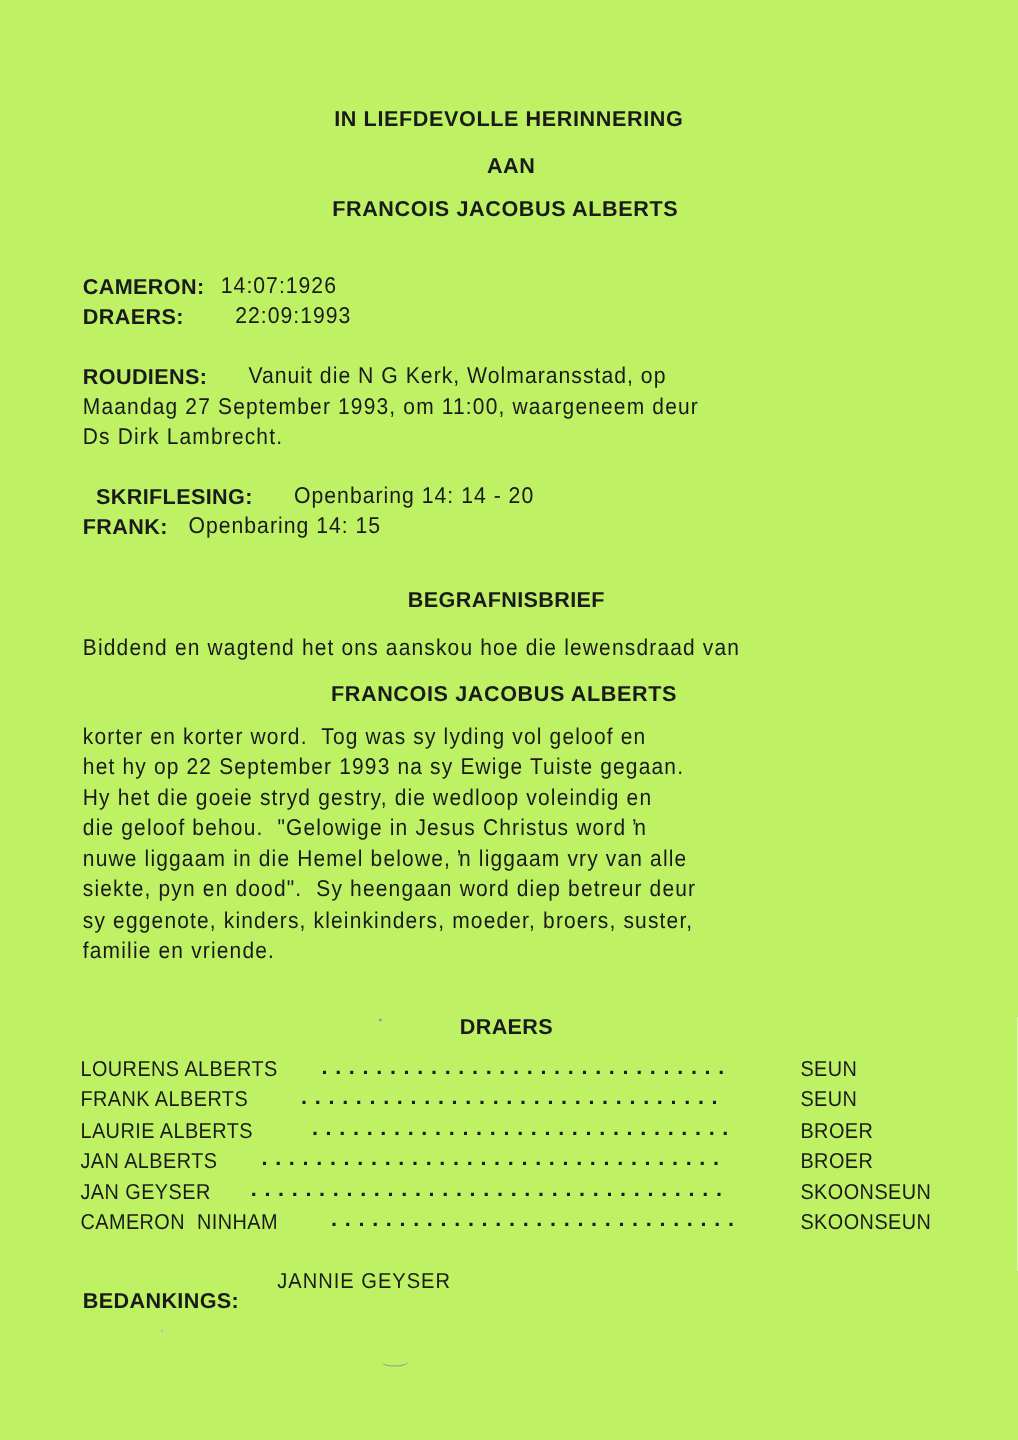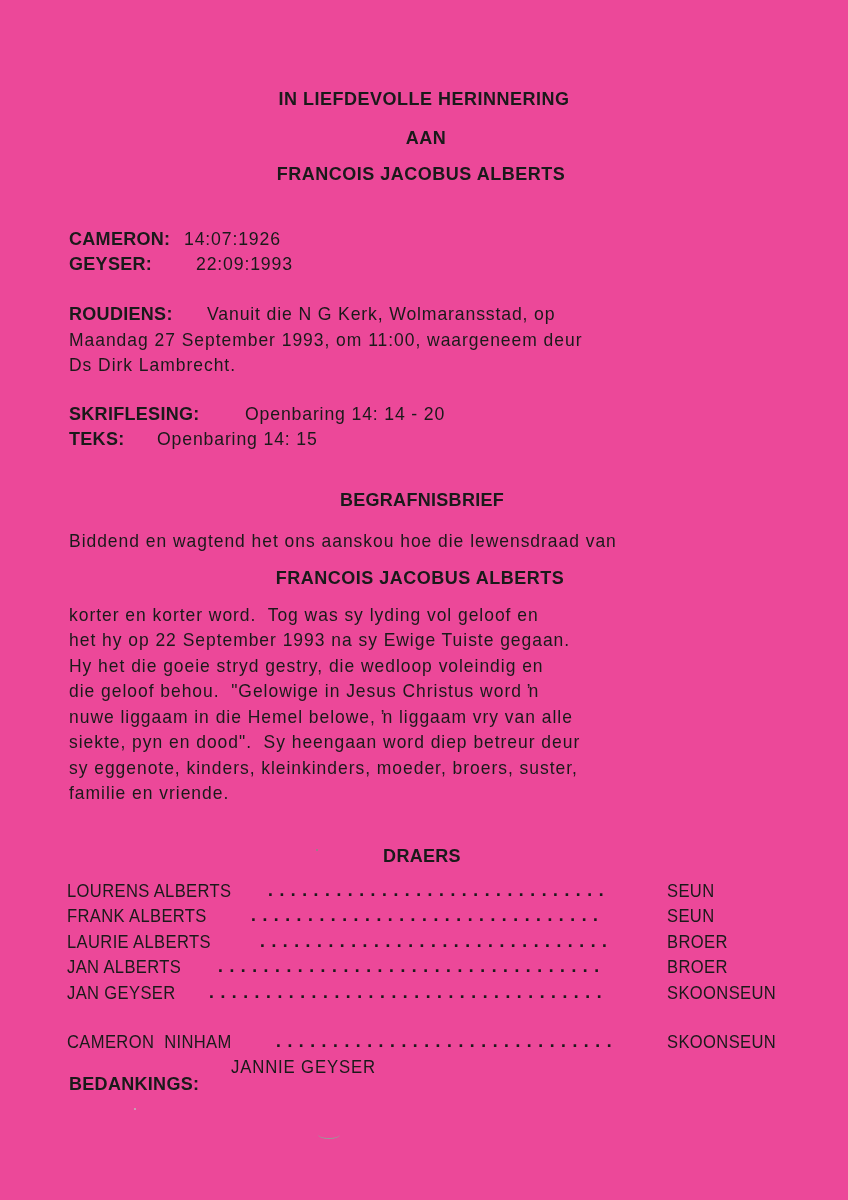--- a/index.html
+++ b/index.html
@@ -12,21 +12,21 @@
       height: 1200px;
       position: relative;
       overflow: hidden;
       color: #1a1a1a;
       font-family: "DejaVu Sans Mono", "Liberation Mono", monospace;
     }
     .page {
       position: absolute;
       left: 0; top: 0;
       width: 848px; height: 1200px;
-      background: #ec4899;
+      background: #bef264;
     }
     .abs { position: absolute; white-space: pre; }
     .center { position: absolute; left: 0; width: 848px; text-align: center; white-space: pre; }
     .title {
       font-family: "Liberation Sans", sans-serif;
       font-weight: bold;
       font-size: 18px;
       letter-spacing: 0.5px;
     }
     .label {
@@ -89,31 +89,31 @@
 <body>
 
 <div class="page">
 
   <div class="center title" style="top:89px;">IN LIEFDEVOLLE HERINNERING</div>
   <div class="center title" style="top:128px; left:2px;">AAN</div>
   <div class="center title" style="top:164px; left:-3px;">FRANCOIS JACOBUS ALBERTS</div>
 
   <div class="abs label" style="left:69px; top:229px;">CAMERON:</div>
   <div class="abs text" style="left:184px; top:228px;">14:07:1926</div>
-  <div class="abs label" style="left:69px; top:254px;">GEYSER:</div>
+  <div class="abs label" style="left:69px; top:254px;">DRAERS:</div>
   <div class="abs text" style="left:196px; top:253px;">22:09:1993</div>
 
   <div class="abs label" style="left:69px; top:304px;">ROUDIENS:</div>
   <div class="abs text" style="left:207px; top:303px;">Vanuit die N G Kerk, Wolmaransstad, op</div>
   <div class="body-line" style="top:329px;">Maandag 27 September 1993, om 11:00, waargeneem deur</div>
   <div class="body-line" style="top:354px;">Ds Dirk Lambrecht.</div>
 
-  <div class="abs label" style="left:69px; top:404px;">SKRIFLESING:</div>
+  <div class="abs label" style="left:80px; top:404px;">SKRIFLESING:</div>
   <div class="abs text" style="left:245px; top:403px;">Openbaring 14: 14 - 20</div>
-  <div class="abs label" style="left:69px; top:429px;">TEKS:</div>
+  <div class="abs label" style="left:69px; top:429px;">FRANK:</div>
   <div class="abs text" style="left:157px; top:428px;">Openbaring 14: 15</div>
 
   <div class="center label" style="top:490px; left:-2px;">BEGRAFNISBRIEF</div>
   <div class="body-line" style="top:530px;">Biddend en wagtend het ons aanskou hoe die lewensdraad van</div>
   <div class="center title" style="top:568px; left:-4px;">FRANCOIS JACOBUS ALBERTS</div>
 
   <div class="body-line" style="top:604px;">korter en korter word.  Tog was sy lyding vol geloof en</div>
   <div class="body-line" style="top:629px;">het hy op 22 September 1993 na sy Ewige Tuiste gegaan.</div>
   <div class="body-line" style="top:655px;">Hy het die goeie stryd gestry, die wedloop voleindig en</div>
   <div class="body-line" style="top:680px;">die geloof behou.  "Gelowige in Jesus Christus word ŉ</div>
@@ -142,21 +142,21 @@
   <div class="bearer-row" style="top:957px;">
     <span class="bearer-name">JAN ALBERTS</span>
     <span class="bearer-dots" style="left:148px;">..................................</span>
     <span class="bearer-rel">BROER</span>
   </div>
   <div class="bearer-row" style="top:983px;">
     <span class="bearer-name">JAN GEYSER</span>
     <span class="bearer-dots" style="left:139px;">...................................</span>
     <span class="bearer-rel">SKOONSEUN</span>
   </div>
-  <div class="bearer-row" style="top:1032px;">
+  <div class="bearer-row" style="top:1008px;">
     <span class="bearer-name">CAMERON  NINHAM</span>
     <span class="bearer-dots" style="left:206px;">..............................</span>
     <span class="bearer-rel">SKOONSEUN</span>
   </div>
 
   <div class="abs label" style="left:69px; top:1058px;margin-top:16px;">BEDANKINGS:</div>
   <div class="abs text" style="left:231px; top:1057px; font-size:18px;">JANNIE GEYSER</div>
 
   <div class="speck" style="left:316px; top:849px; width:2px; height:2px;"></div>
   <div class="speck" style="left:134px; top:1108px; width:2px; height:2px; background:#bbb;"></div>

